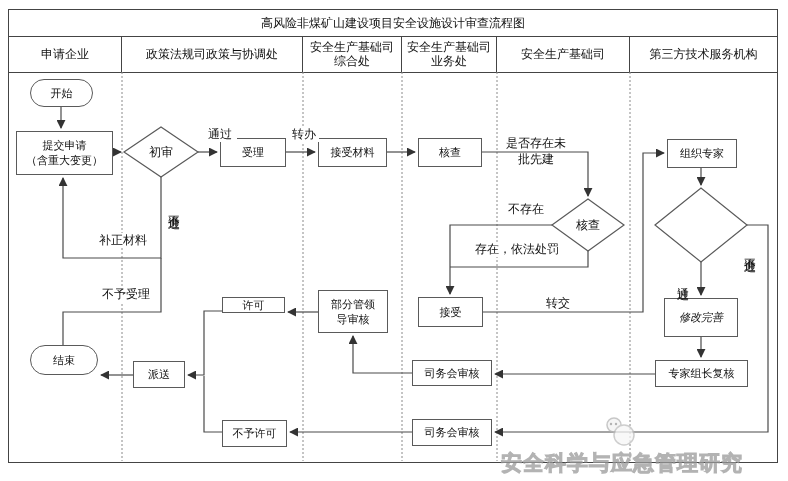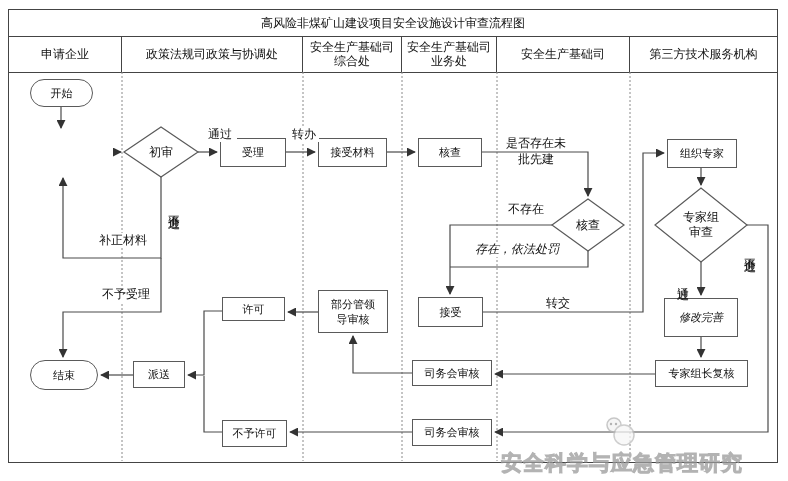--- a/index.html
+++ b/index.html
@@ -92,50 +92,50 @@
     </g>
 
     <g fill="#fff" stroke="#5a5a5a" stroke-width="1.2">
       <polygon points="124,152 161,127 198,152 161,177"></polygon>
       <polygon points="552,225 588,199 624,225 588,251"></polygon>
       <polygon points="655,225 701,188 747,225 701,262"></polygon>
     </g>
   </svg>
 
   <div class="node stadium" style="left:30px;top:79px;width:63px;height:28px;">开始</div>
+  <div class="node" style="left:16px;top:131px;width:97px;height:44px;">提交申请
+（含重大变更）</div>
   <div class="node" style="left:220px;top:138px;width:66px;height:29px;">受理</div>
   <div class="node" style="left:318px;top:138px;width:69px;height:29px;">接受材料</div>
   <div class="node" style="left:418px;top:138px;width:64px;height:29px;">核查</div>
   <div class="node" style="left:418px;top:297px;width:65px;height:30px;">接受</div>
   <div class="node" style="left:667px;top:139px;width:70px;height:29px;">组织专家</div>
   <div class="node" style="left:664px;top:298px;width:74px;height:39px;font-style:italic;">修改完善</div>
   <div class="node" style="left:655px;top:360px;width:93px;height:27px;">专家组长复核</div>
   <div class="node" style="left:412px;top:360px;width:80px;height:26px;">司务会审核</div>
   <div class="node" style="left:412px;top:419px;width:80px;height:27px;">司务会审核</div>
   <div class="node" style="left:318px;top:290px;width:70px;height:43px;">部分管领
 导审核</div>
-  <div class="node" style="left:222px;top:297px;width:63px;height:24px;text-align:right;">许可</div>
+  <div class="node" style="left:222px;top:297px;width:63px;height:16px;text-align:right;">许可</div>
   <div class="node" style="left:222px;top:420px;width:65px;height:27px;">不予许可</div>
   <div class="node" style="left:133px;top:361px;width:52px;height:27px;">派送</div>
-  <div class="node stadium" style="left:30px;top:360px;width:68px;height:30px;">结束</div>
+  <div class="node stadium" style="left:30px;top:345px;width:68px;height:30px;">结束</div>
 
   <div class="dtext" style="left:131px;top:145px;width:60px;height:14px;">初审</div>
   <div class="dtext" style="left:558px;top:218px;width:60px;height:14px;">核查</div>
-  <div class="dtext" style="left:666px;top:210px;width:70px;height:30px;">专家组
-审查</div>
 
   <div class="elabel bg" style="left:203px;top:127px;width:34px;">通过</div>
   <div class="elabel bg" style="left:289px;top:127px;width:30px;">转办</div>
   <div class="elabel vlabel" style="left:166px;top:184px;height:46px;">不通过</div>
   <div class="elabel bg" style="left:95px;top:233px;width:56px;">补正材料</div>
   <div class="elabel bg" style="left:96px;top:287px;width:60px;">不予受理</div>
   <div class="elabel" style="left:502px;top:135px;width:68px;line-height:16px;">是否存在未
 批先建</div>
   <div class="elabel" style="left:504px;top:202px;width:44px;">不存在</div>
-  <div class="elabel bg" style="left:467px;top:242px;width:100px;font-style:italic;">存在，依法处罚</div>
+  <div class="elabel bg" style="left:467px;top:242px;width:100px;">存在，依法处罚</div>
   <div class="elabel bg" style="left:543px;top:296px;width:30px;">转交</div>
   <div class="elabel vlabel" style="left:675px;top:263px;height:32px;">通过</div>
   <div class="elabel vlabel" style="left:742px;top:227px;height:46px;">不通过</div>
 
   <div class="watermark">
     <svg width="40" height="34" viewBox="0 0 40 34">
       <circle cx="12" cy="10" r="7" fill="#f2f2f2" stroke="#b5b5b5" stroke-width="1.5"></circle>
       <circle cx="22" cy="20" r="10" fill="#f6f6f6" stroke="#bdbdbd" stroke-width="1.5"></circle>
       <circle cx="9" cy="9" r="1.2" fill="#9a9a9a"></circle>
       <circle cx="14" cy="9" r="1.2" fill="#9a9a9a"></circle>

